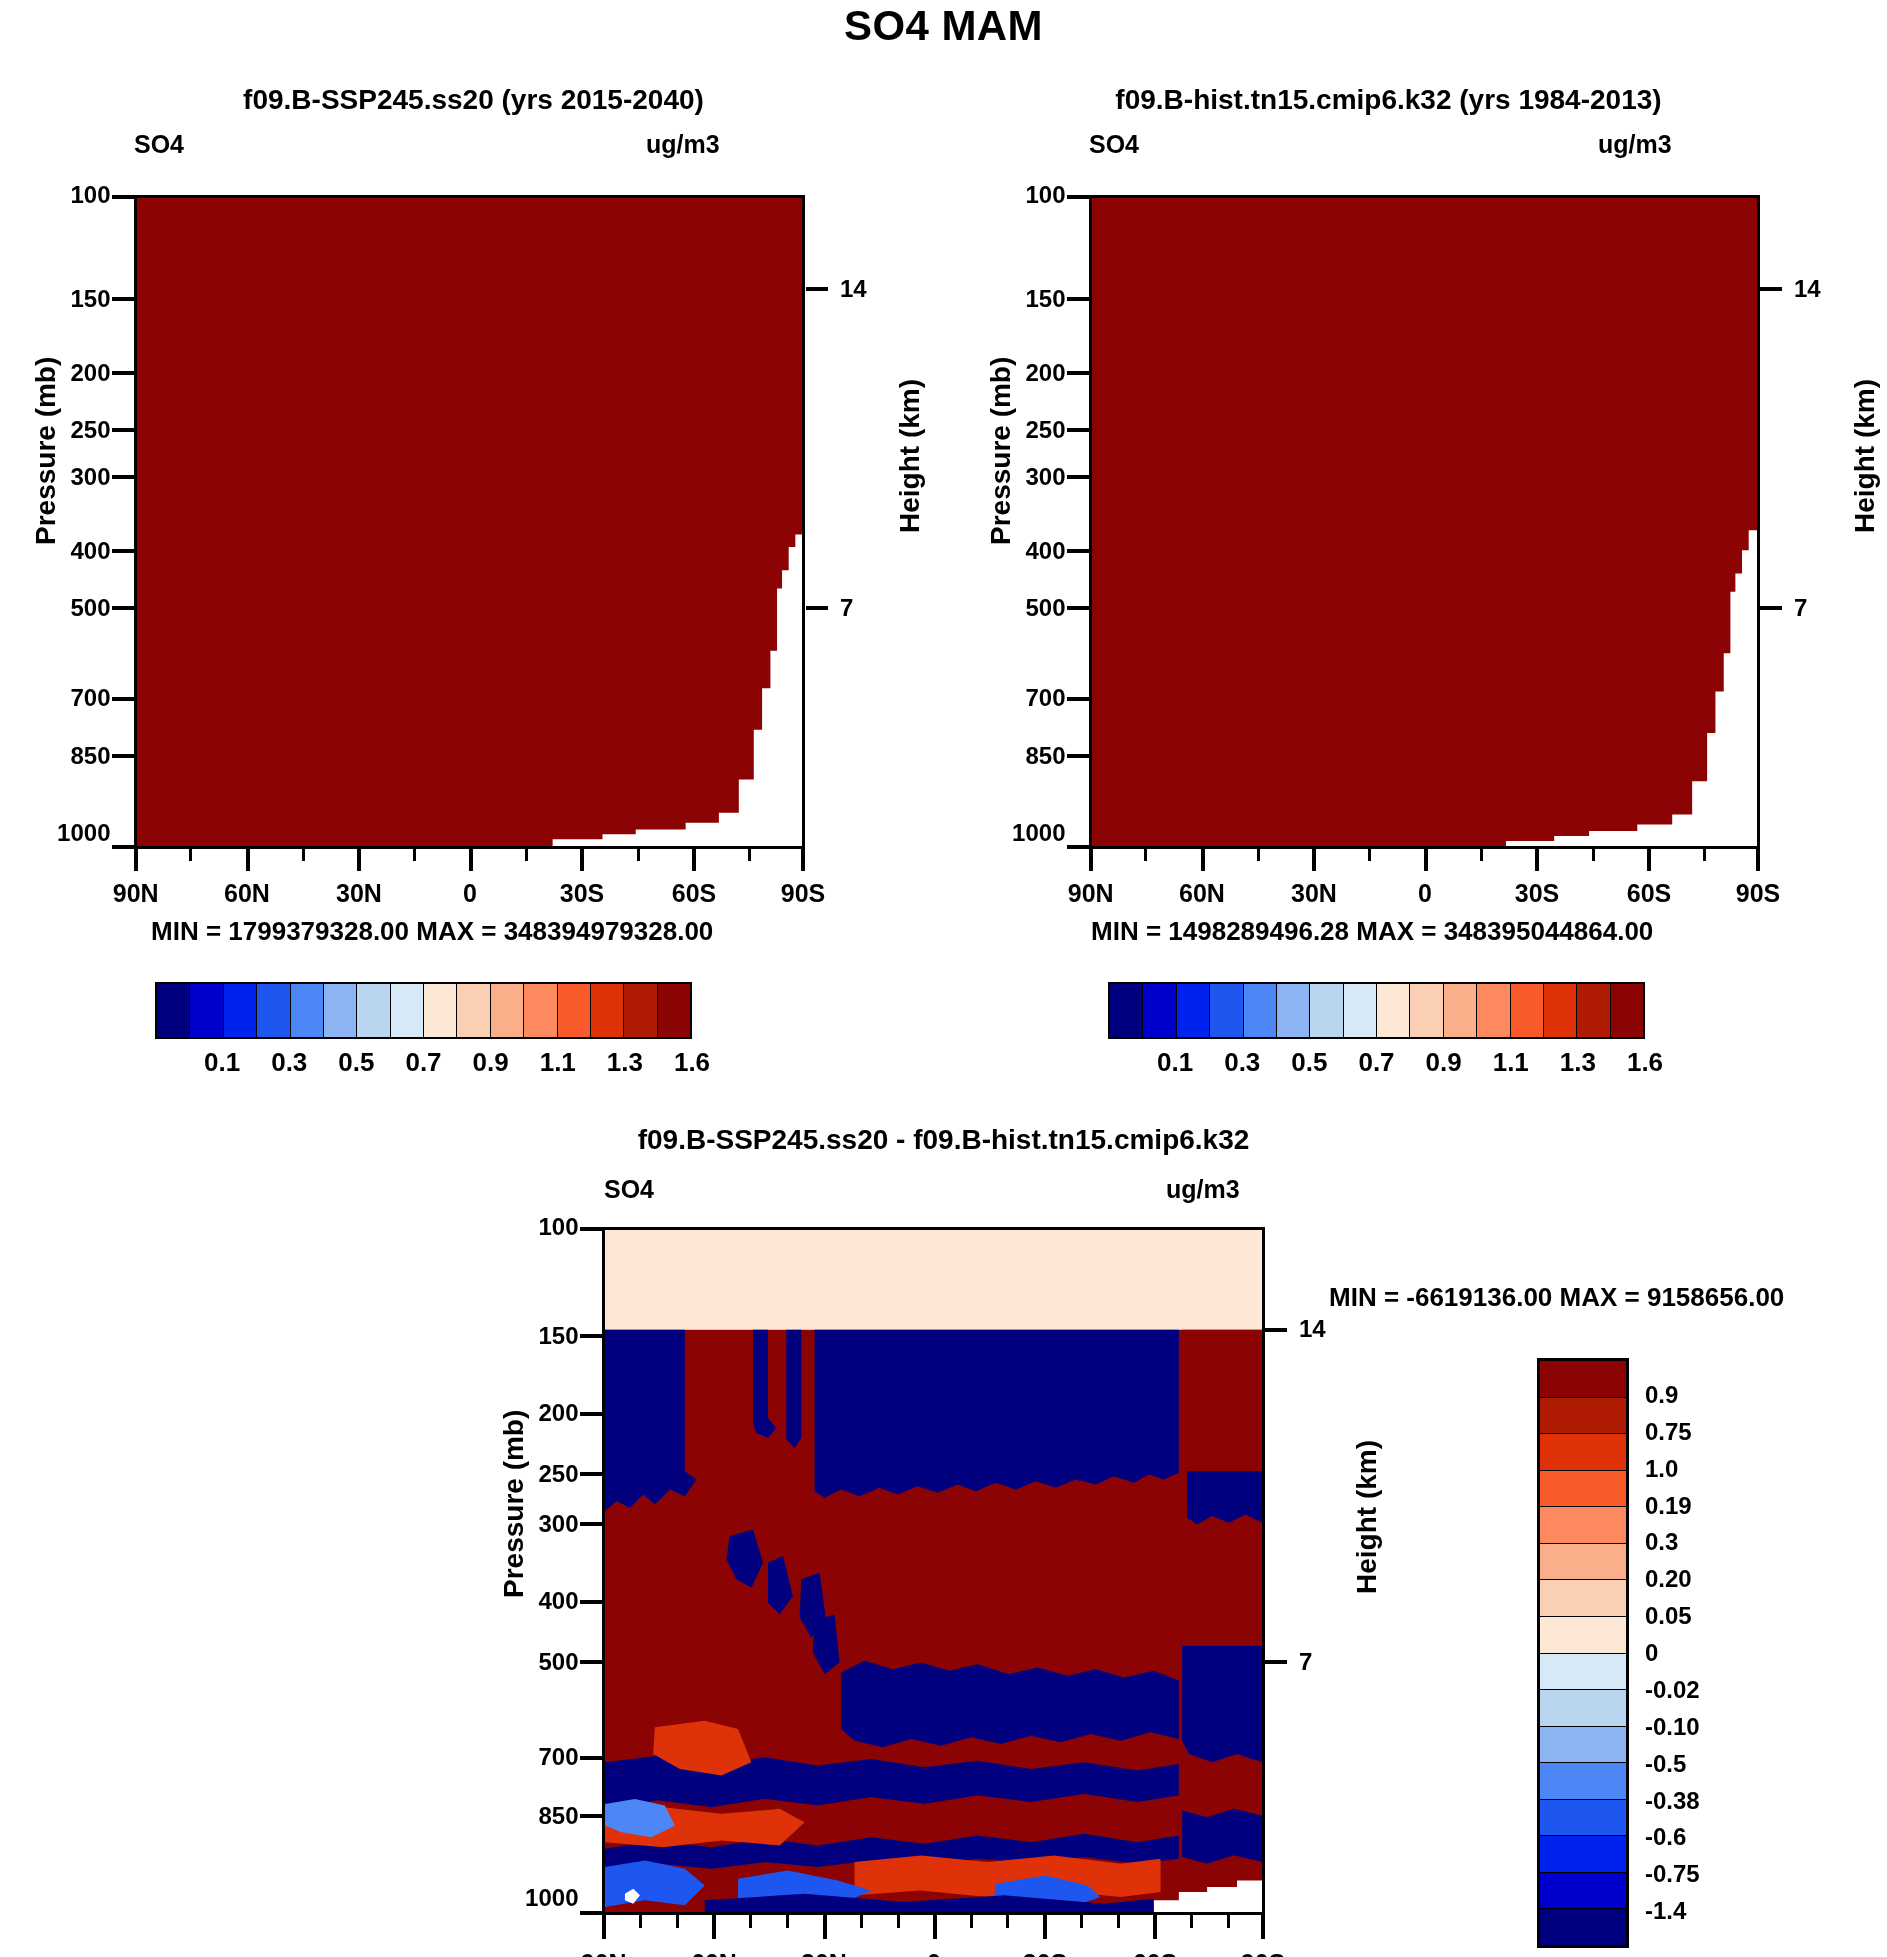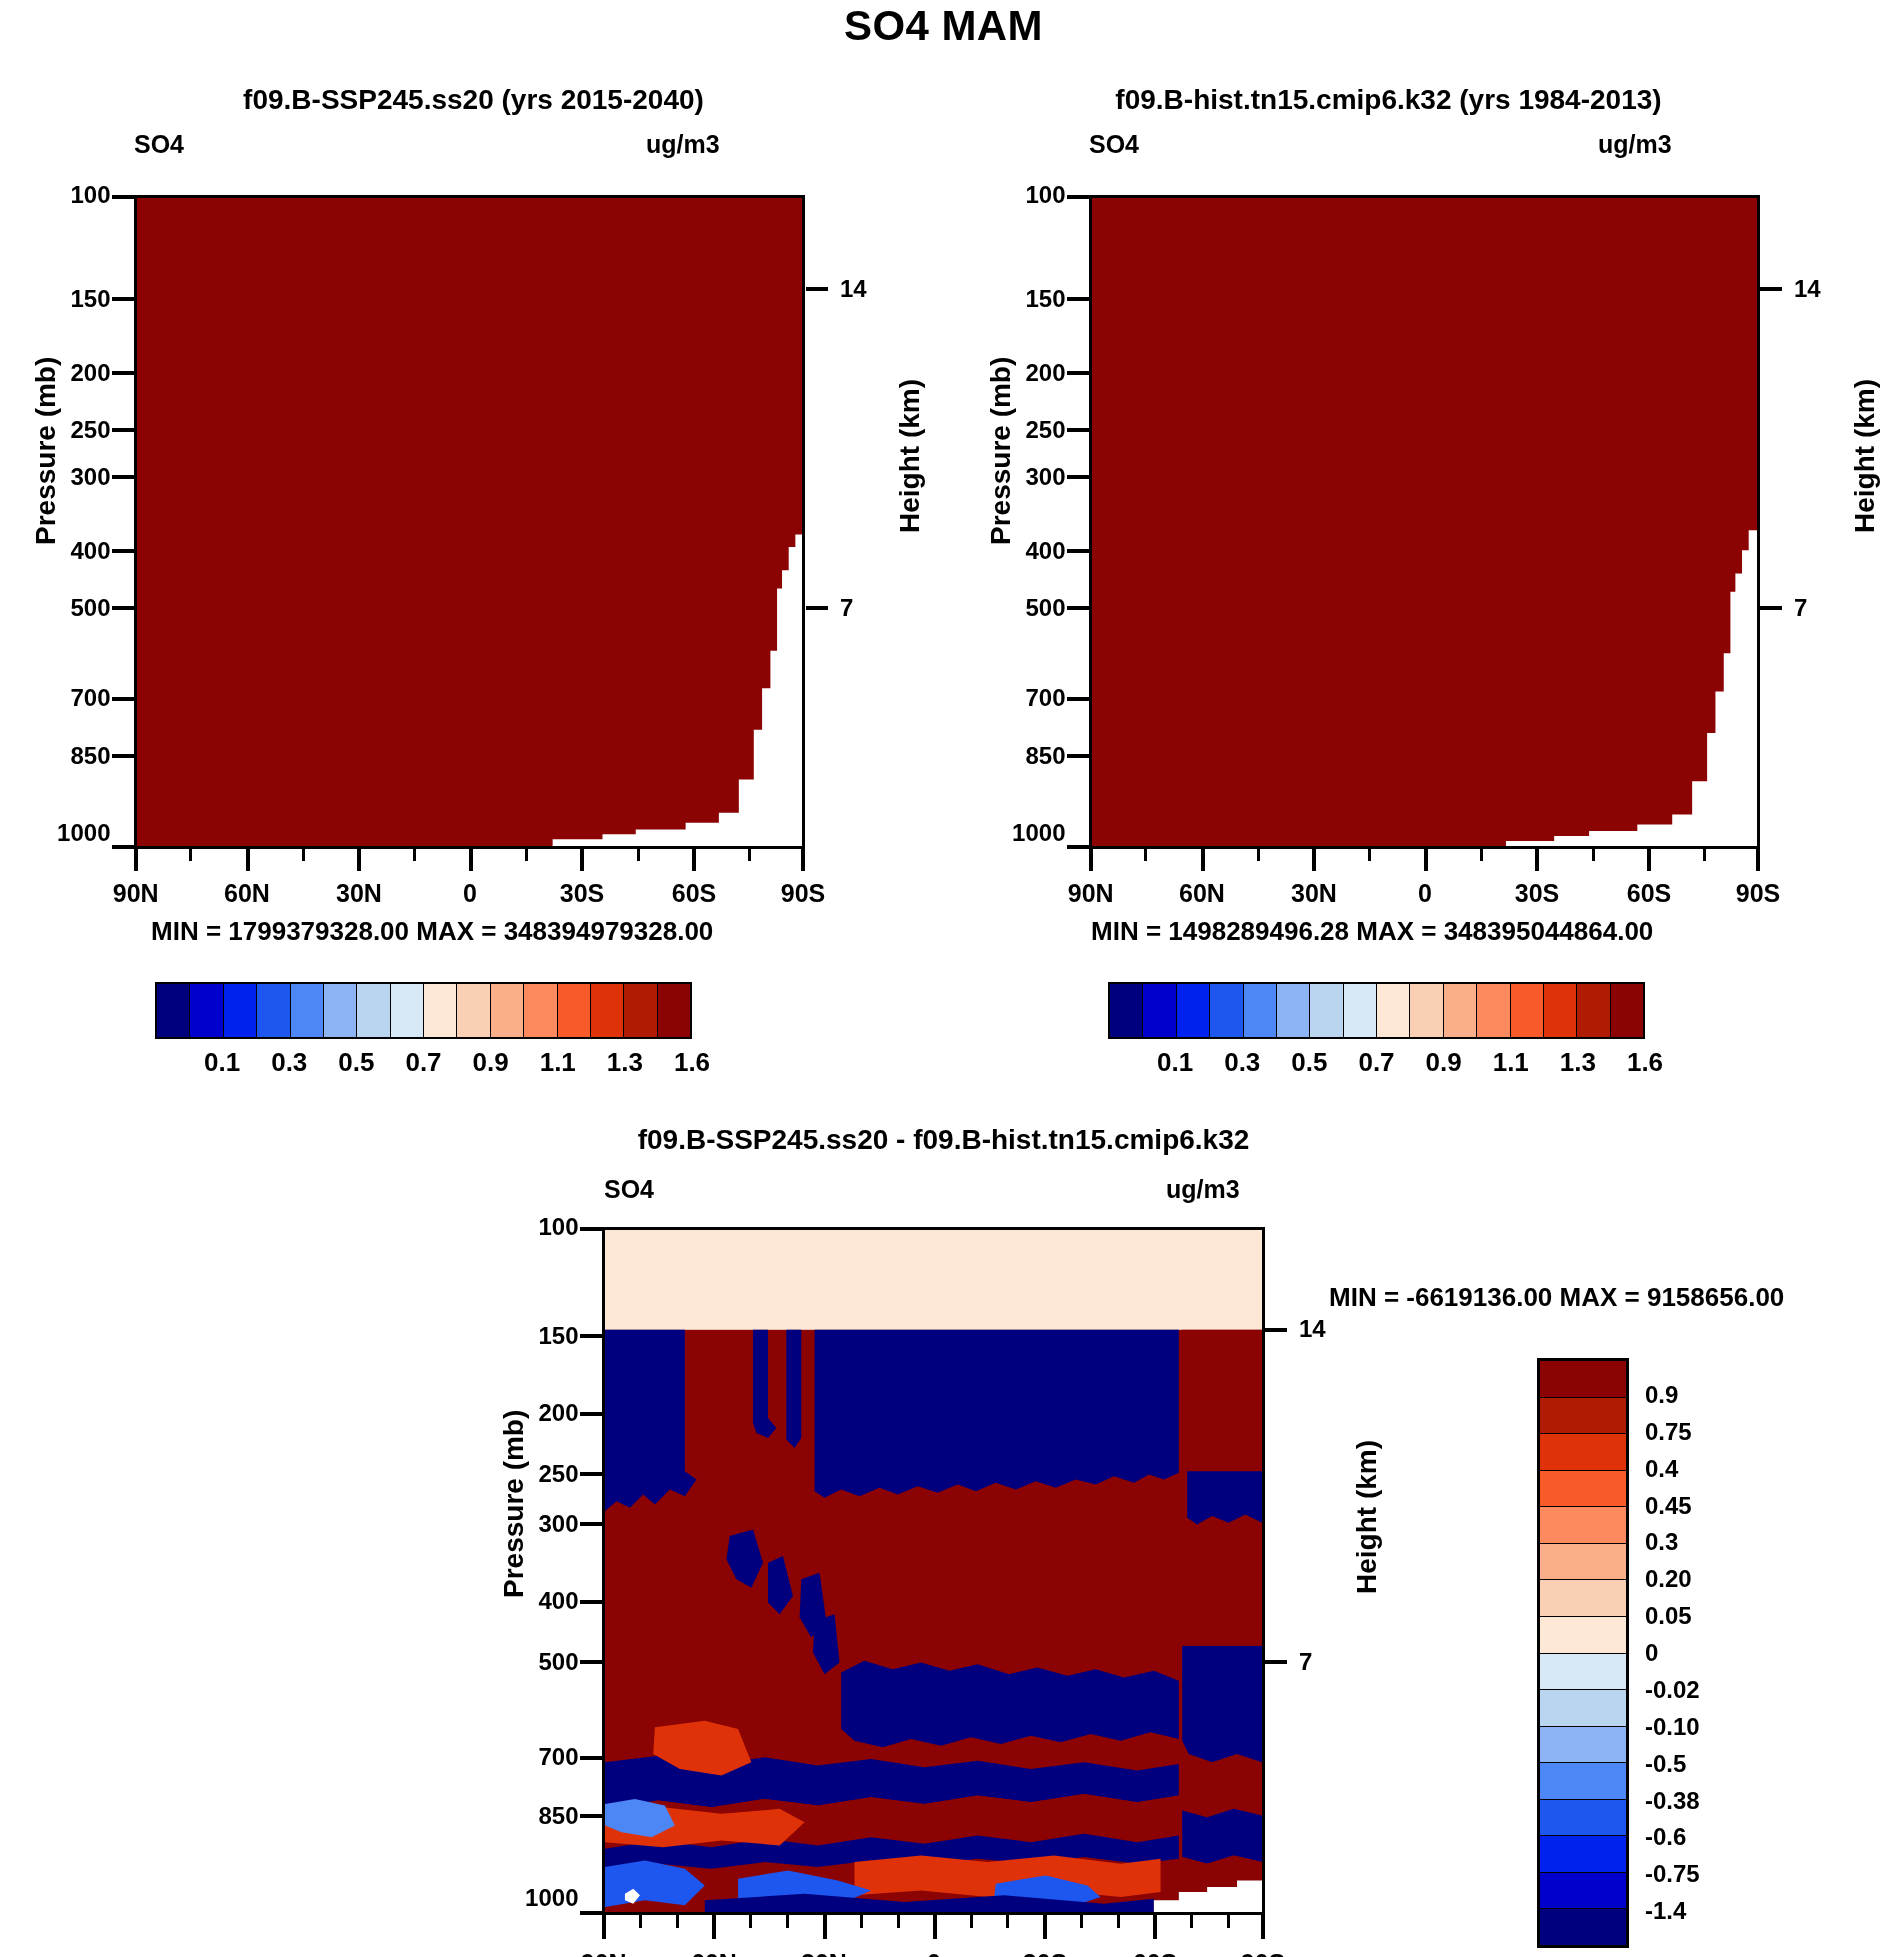--- a/index.html
+++ b/index.html
@@ -424,22 +424,22 @@
     <div class="cell" style="background: rgb(140, 179, 242);"></div>
     <div class="cell" style="background: rgb(77, 134, 245);"></div>
     <div class="cell" style="background: rgb(30, 86, 240);"></div>
     <div class="cell" style="background: rgb(0, 34, 238);"></div>
     <div class="cell" style="background: rgb(0, 0, 204);"></div>
     <div class="cell" style="background: rgb(0, 0, 127);"></div>
   </div>
 <div class="cbar-v-labels" id="cbar-diff-labels" style="left:1645px;top:1358px;width:151px;height:590px;">
     <span style="top: 6.25%; left: 0px;">0.9</span>
     <span style="top: 12.5%; left: 0px;">0.75</span>
-    <span style="top: 18.75%; left: 0px;">0.4</span>
-    <span style="top: 25%; left: 0px;">0.45</span>
+    <span style="top: 18.75%; left: 0px;">1.0</span>
+    <span style="top: 25%; left: 0px;">0.19</span>
     <span style="top: 31.25%; left: 0px;">0.3</span>
     <span style="top: 37.5%; left: 0px;">0.20</span>
     <span style="top: 43.75%; left: 0px;">0.05</span>
     <span style="top: 50%; left: 0px;">0</span>
     <span style="top: 56.25%; left: 0px;">-0.02</span>
     <span style="top: 62.5%; left: 0px;">-0.10</span>
     <span style="top: 68.75%; left: 0px;">-0.5</span>
     <span style="top: 75%; left: 0px;">-0.38</span>
     <span style="top: 81.25%; left: 0px;">-0.6</span>
     <span style="top: 87.5%; left: 0px;">-0.75</span>

